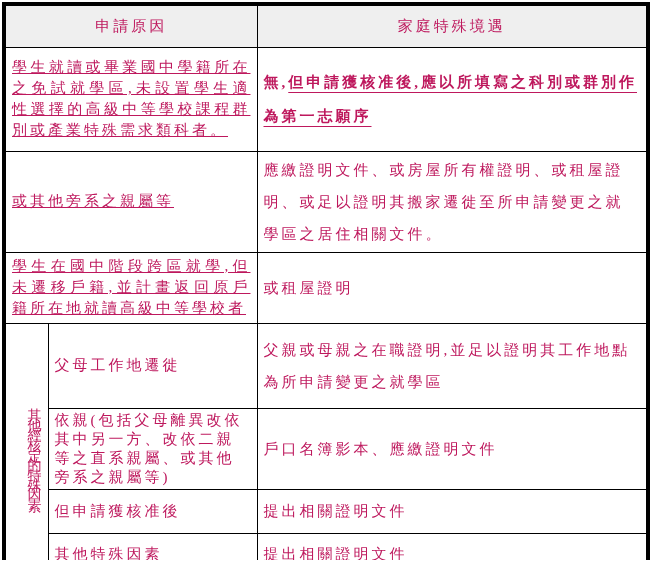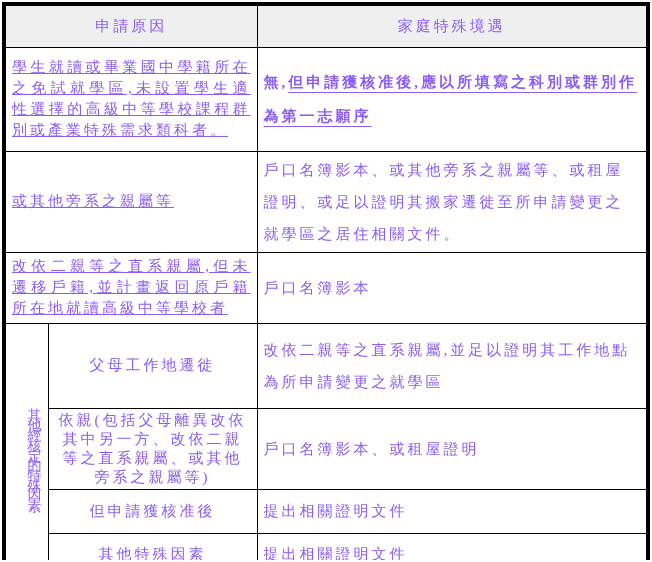--- a/index.html
+++ b/index.html
@@ -2,21 +2,21 @@
 <html><head>
 <meta charset="utf-8">
 <style>
   html, body { margin: 0; padding: 0; background: #fff; }
   .page {
     position: relative;
     width: 652px;
     height: 560px;
     background: #ffffff;
     font-family: "Liberation Serif", "DejaVu Serif", serif;
-    color: #8b5cf6;
+    color: #be185d;
     box-sizing: border-box;
   }
   table.doc-table {
     position: absolute;
     left: 2px;
     top: 2px;
     width: 648px;
     height: 558px;
     border-collapse: collapse;
     table-layout: fixed;
@@ -56,21 +56,20 @@
   }
   .ul {
     text-decoration: underline;
     text-underline-offset: 5px;
     text-decoration-thickness: 1px;
   }
   td.sub-reason-cell {
     line-height: 21px;
     padding-left: 9px;
     padding-right: 4px;
-    text-align: center;
   }
   td.sub-reason-cell.tight { line-height: 19px; margin-top: 40px; }
   td.vertical-cell {
     text-align: center;
     padding: 0;
   }
   .vertical-text {
     display: inline-block;
     writing-mode: vertical-lr;
     text-orientation: upright;
@@ -98,39 +97,39 @@
 
     <tr style="height:104px">
       <td class="reason-cell" colspan="2">學生就讀或畢業國中學籍所在之免試就學區,未設置學生適性選擇的高級中等學校課程群別或產業特殊需求類科者。</td>
       <td class="doc-cell first">
         <span>無,</span><span class="ul">但申請獲核准後,應以所填寫之科別或群別作為第一志願序</span>
       </td>
     </tr>
 
     <tr style="height:85px">
       <td class="reason-cell" colspan="2">或其他旁系之親屬等</td>
-      <td class="doc-cell">戶口名簿影本、或其他旁系之親屬等、或租屋證明、或足以證明其搬家遷徙至所申請變更之就學區之居住相關文件。</td>
+      <td class="doc-cell">應繳證明文件、或房屋所有權證明、或租屋證明、或足以證明其搬家遷徙至所申請變更之就學區之居住相關文件。</td>
     </tr>
 
     <tr style="height:71px">
-      <td class="reason-cell" colspan="2">改依二親等之直系親屬,但未遷移戶籍,並計畫返回原戶籍所在地就讀高級中等學校者</td>
-      <td class="doc-cell">戶口名簿影本</td>
+      <td class="reason-cell" colspan="2">學生在國中階段跨區就學,但未遷移戶籍,並計畫返回原戶籍所在地就讀高級中等學校者</td>
+      <td class="doc-cell">或租屋證明</td>
     </tr>
 
     <tr style="height:85px">
       <td class="vertical-cell" rowspan="4">
         <span class="vertical-text">其他經核定的特殊因素</span>
       </td>
       <td class="sub-reason-cell">父母工作地遷徙</td>
-      <td class="doc-cell">改依二親等之直系親屬,並足以證明其工作地點為所申請變更之就學區</td>
+      <td class="doc-cell">父親或母親之在職證明,並足以證明其工作地點為所申請變更之就學區</td>
     </tr>
 
     <tr style="height:75px">
       <td class="sub-reason-cell tight">依親(包括父母離異改依其中另一方、改依二親等之直系親屬、或其他旁系之親屬等)</td>
-      <td class="doc-cell">戶口名簿影本、或租屋證明</td>
+      <td class="doc-cell">戶口名簿影本、應繳證明文件</td>
     </tr>
 
     <tr style="height:44px">
       <td class="sub-reason-cell">但申請獲核准後</td>
       <td class="doc-cell">提出相關證明文件</td>
     </tr>
 
     <tr style="height:44px">
       <td class="sub-reason-cell">其他特殊因素</td>
       <td class="doc-cell">提出相關證明文件</td>

